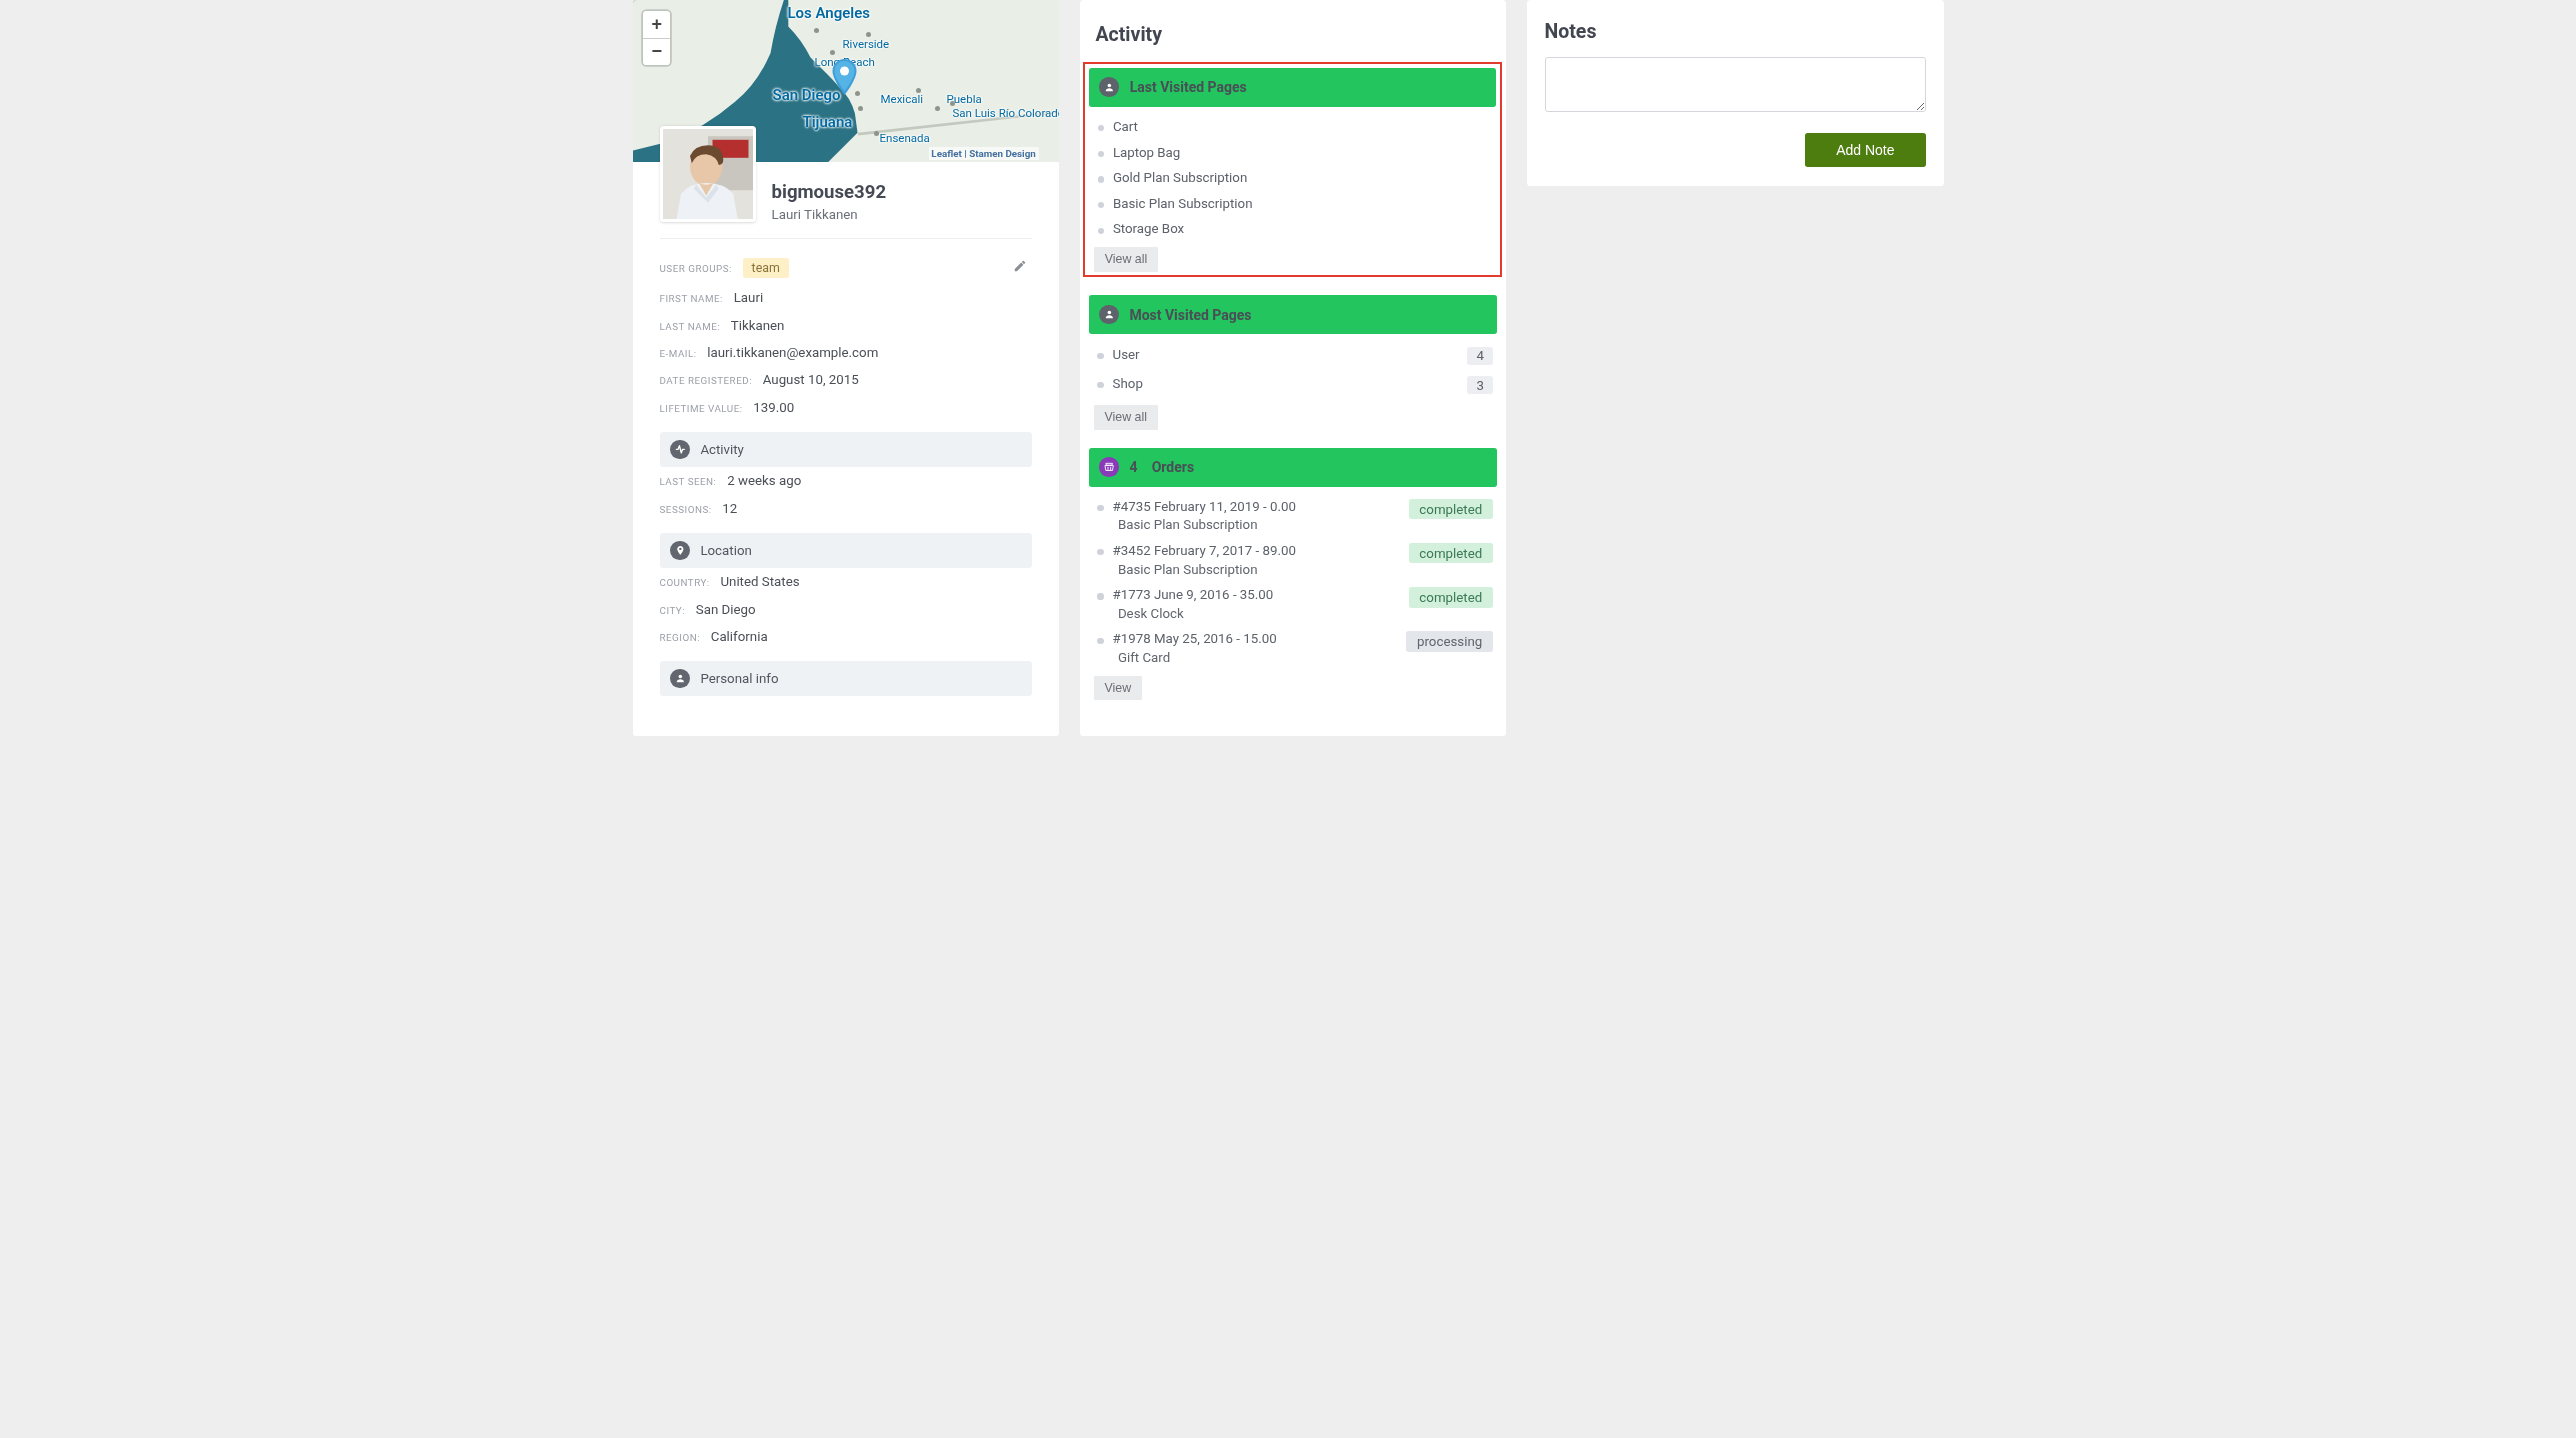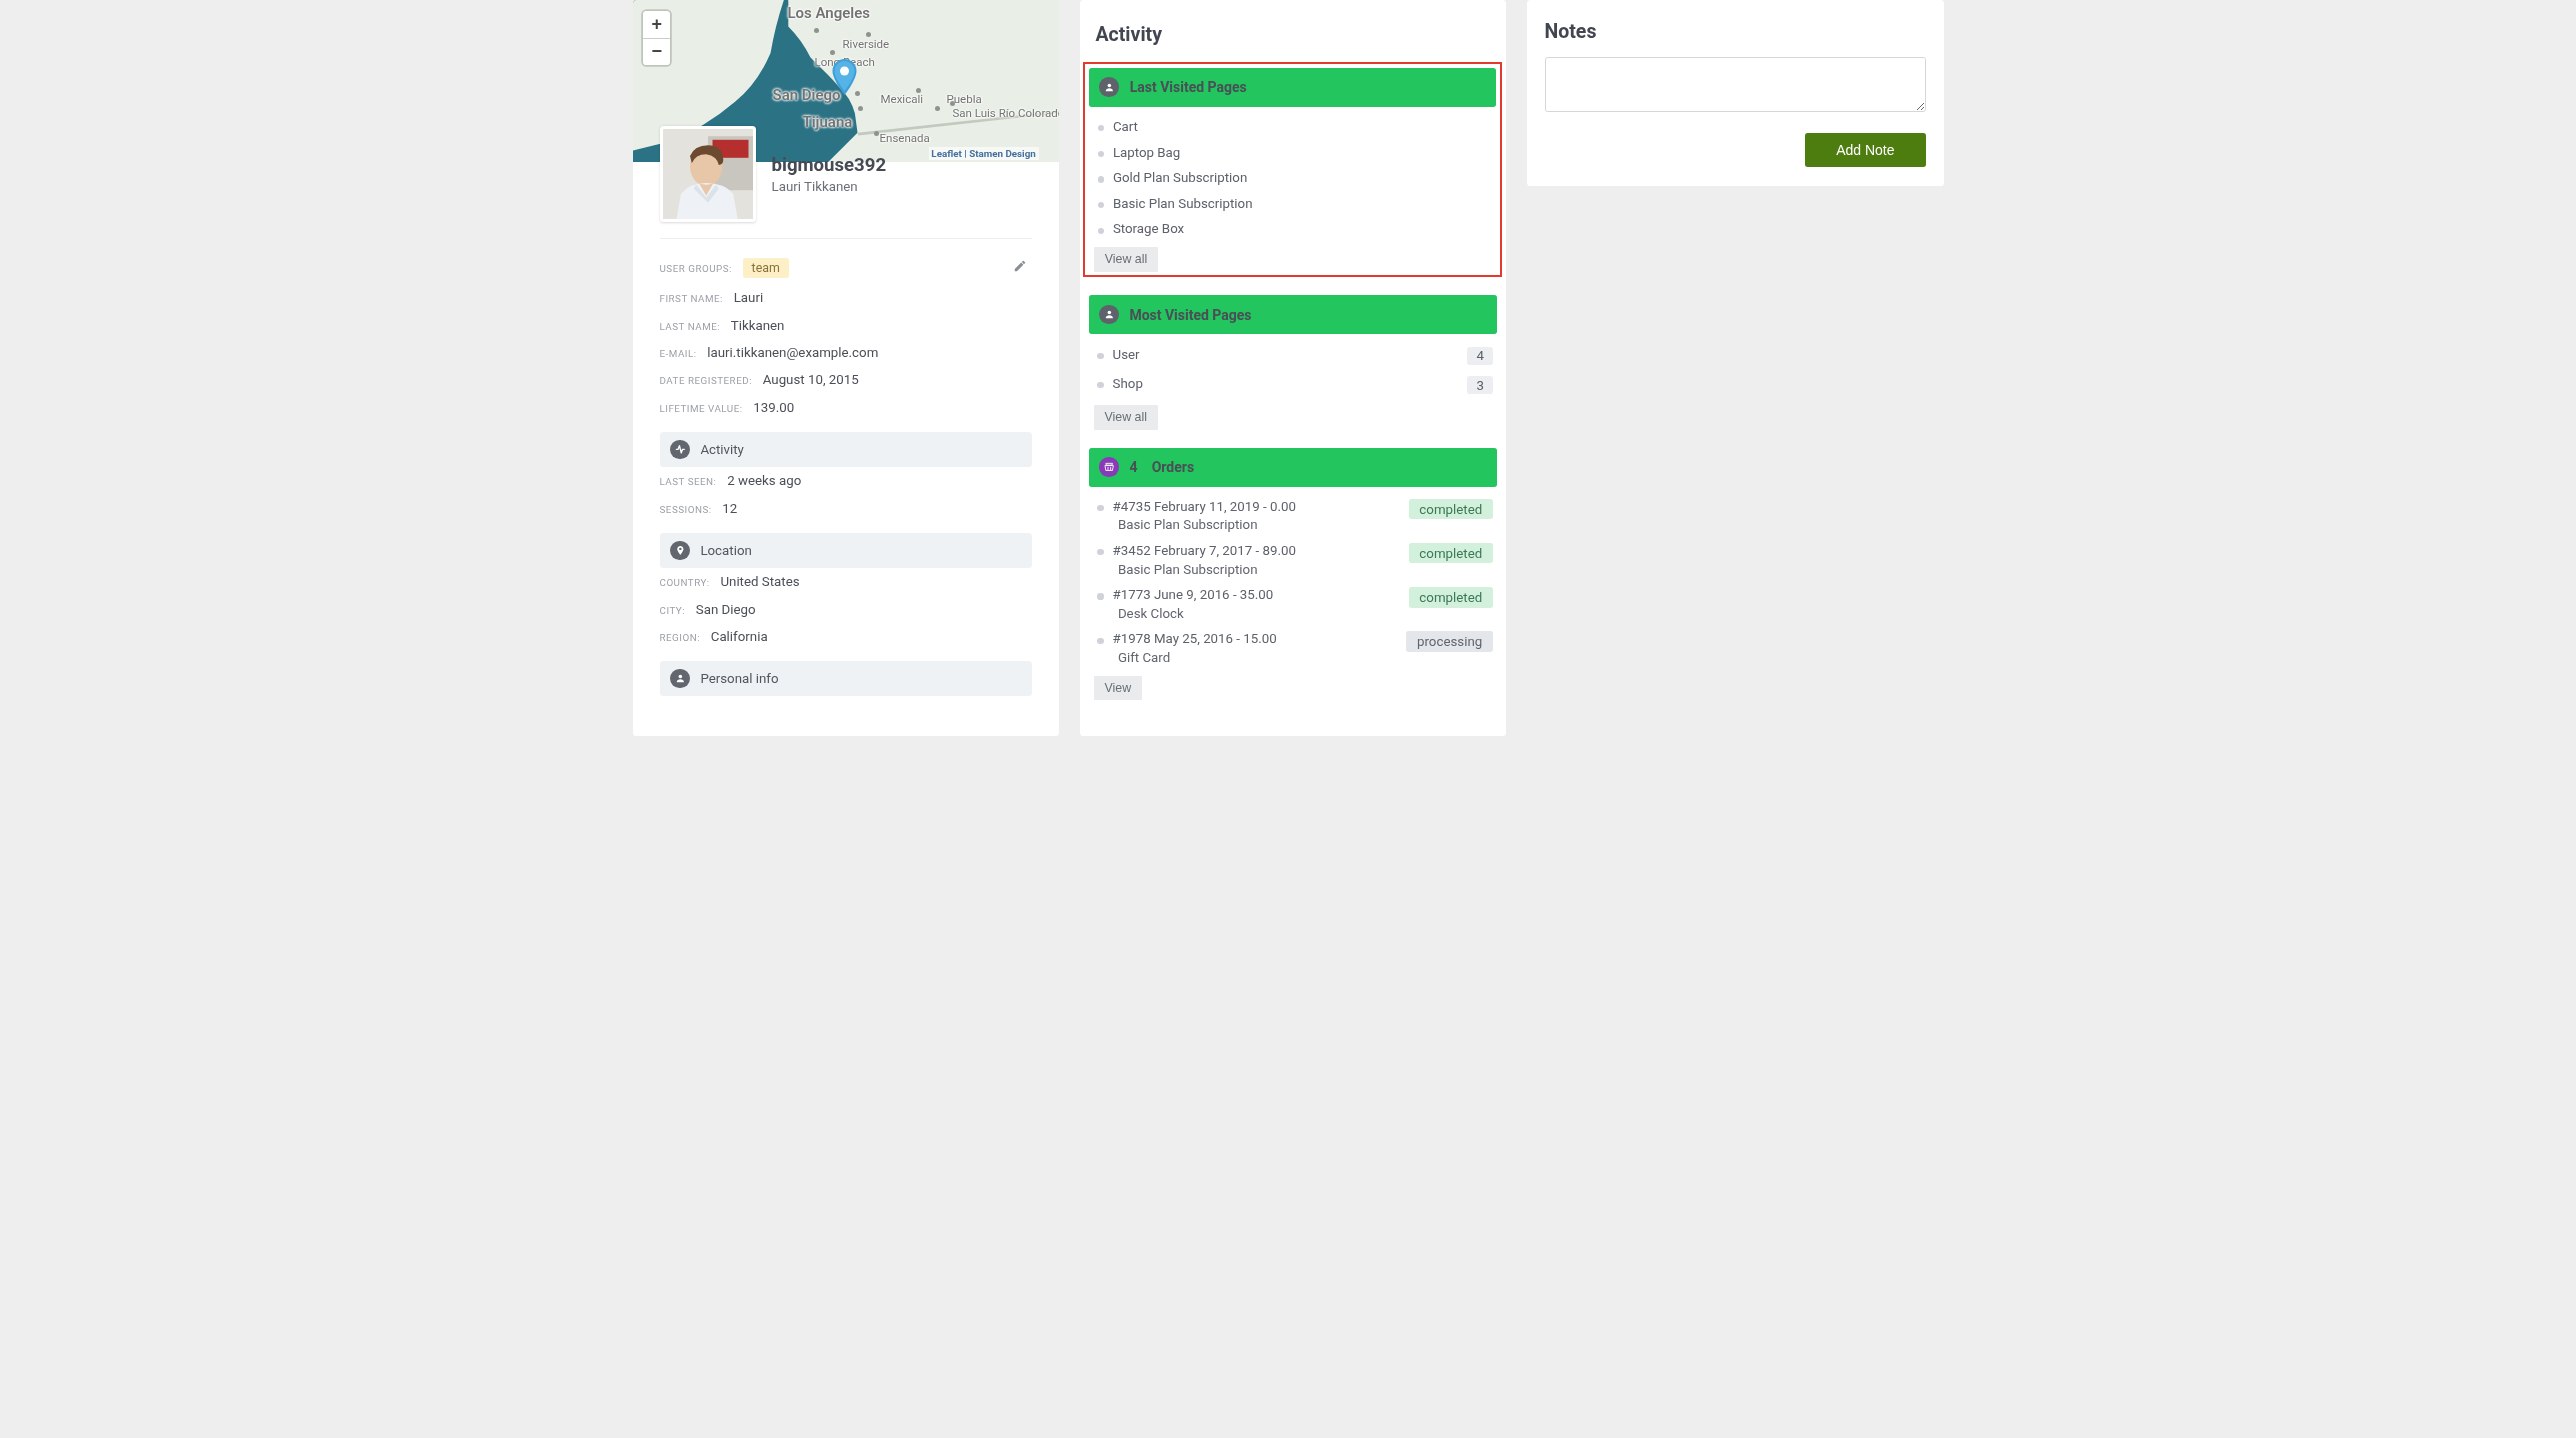--- a/index.html
+++ b/index.html
@@ -59,21 +59,21 @@
   }
   .map-pin {
     position:absolute;
     left:199px; top:59px;
     width:25px; height:36px;
   }
   .profile-body { padding: 0 27px 18px 27px; }
   .profile-header {
     position: relative;
     display:flex;
-    align-items:center;
+    align-items:flex-end;
     gap:16px;
     margin-top:-36px;
     padding-bottom:16px;
     border-bottom:0.9px solid #eee;
   }
   .avatar {
     width:96px;height:96px;
     background:#fff;
     border:3.6px solid #fff;
     border-radius:3.6px;
@@ -183,21 +183,21 @@
     padding:5.3px; font-family:inherit; font-size:12.4px;
     margin-bottom:18px;
   }
   .btn-teal {
     background:#4d7c0f; color:#fff;
     border:none; padding:9px 31px;
     border-radius:2.7px; font-size:14px;
     cursor:pointer; float:right;
   }
 
-  .map-city{position:absolute;font-size:11.5px;color:#737373;text-shadow:0 0 2.7px #fff,0 0 2.7px #fff,0 0 2.7px #fff; white-space:nowrap;}
+  .map-city{position:absolute;font-size:11.5px;color:#0369a1;text-shadow:0 0 2.7px #fff,0 0 2.7px #fff,0 0 2.7px #fff; white-space:nowrap;}
   .map-city.big{font-size:15px;font-weight:600;}
   .city-dot{position:absolute;width:5.3px;height:5.3px;background:#8e948c;border-radius:50%;}
 </style>
 </head>
 <body>
 
 <div class="layout">
 
   <div class="card profile-card">
     <div class="map-wrap">

